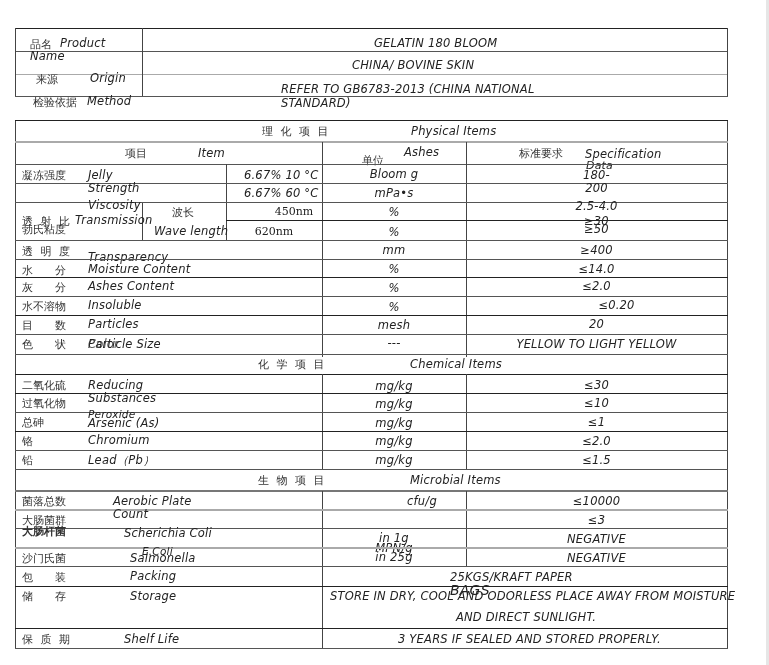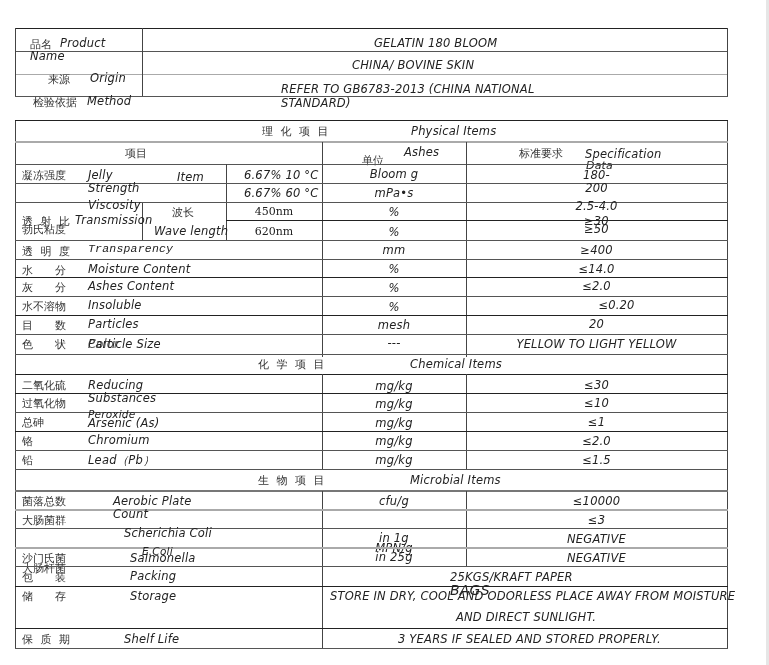--- a/index.html
+++ b/index.html
@@ -28,42 +28,42 @@
     <div class="hline" style="left:15px;top:96px;width:713px;"></div>
     <div class="vline" style="left:15px;top:28px;height:68px;"></div>
     <div class="vline" style="left:142px;top:28px;height:68px;"></div>
     <div class="vline" style="left:727px;top:28px;height:68px;"></div>
 
     <span class="abs cn" style="left:30px;top:37px;">品名</span>
     <span class="abs hand" style="left:60px;top:36px;">Product</span>
     <span class="abs hand" style="left:30px;top:49px;">Name</span>
     <span class="abs hand" style="left:374px;top:36px;">GELATIN 180 BLOOM</span>
 
-    <span class="abs cn" style="left:48px;top:72px;">来源</span>
+    <span class="abs cn" style="left:36px;top:72px;">来源</span>
     <span class="abs hand" style="left:90px;top:71px;">Origin</span>
     <span class="abs hand" style="left:352px;top:58px;text-align:right;">CHINA/ BOVINE SKIN</span>
 
     <span class="abs cn" style="left:33px;top:95px;">检验依据</span>
     <span class="abs hand" style="left:87px;top:94px;">Method</span>
     <span class="abs hand" style="left:281px;top:82px;">REFER TO GB6783-2013 (CHINA NATIONAL</span>
     <span class="abs hand" style="left:281px;top:96px;">STANDARD)</span>
   </div>
 
   <div>
 
     <div class="vline" style="left:15px;top:120px;height:528px;"></div>
     <div class="vline" style="left:727px;top:120px;height:528px;"></div>
 
     <div class="hline dark" style="left:15px;top:120px;width:713px;"></div>
     <span class="abs cn" style="left:262px;top:124px;letter-spacing:2px;text-align:center;">理 化 项 目</span>
     <span class="abs hand" style="left:411px;top:124px;">Physical Items</span>
     <div class="hline light" style="left:15px;top:141px;width:713px;height:2px;"></div>
 
     <span class="abs cn" style="left:125px;top:146px;">项目</span>
-    <span class="abs hand" style="left:177px;top:146px;margin-top:24px;">Item</span>
+    <span class="abs hand" style="left:198px;top:146px;">Item</span>
     <span class="abs cn" style="left:362px;top:153px;">单位</span>
     <span class="abs hand" style="left:404px;top:145px;">Ashes</span>
     <span class="abs cn" style="left:519px;top:146px;">标准要求</span>
     <span class="abs hand" style="left:585px;top:147px;">Specification</span>
     <span class="abs hand" style="left:586px;top:159px;font-size:11px;">Data</span>
     <div class="hline" style="left:15px;top:164px;width:713px;"></div>
 
     <div class="vline" style="left:322px;top:142px;height:215px;"></div>
     <div class="vline" style="left:466px;top:142px;height:215px;"></div>
     <div class="vline" style="left:226px;top:164px;height:76px;"></div>
@@ -81,33 +81,33 @@
     <span class="abs hand" style="left:244px;top:186px;">6.67% 60 °C</span>
     <span class="abs hand center" style="left:322px;top:186px;width:144px;">mPa•s</span>
     <span class="abs hand center" style="left:466px;top:181px;width:261px;">200</span>
     <div class="hline" style="left:15px;top:202px;width:713px;"></div>
 
     <span class="abs hand" style="left:88px;top:198px;">Viscosity</span>
     <span class="abs cn" style="left:22px;top:214px;letter-spacing:2px;">透 射 比</span>
     <span class="abs hand" style="left:75px;top:213px;">Transmission</span>
     <span class="abs cn" style="left:172px;top:205px;">波长</span>
     <span class="abs hand" style="left:154px;top:224px;">Wave length</span>
-    <span class="abs serif center" style="left:226px;top:205px;width:96px;">450nm</span>
+    <span class="abs serif center" style="left:226px;top:205px;width:96px;padding-left:20px;">450nm</span>
     <span class="abs hand center" style="left:322px;top:205px;width:144px;">%</span>
     <span class="abs hand center" style="left:466px;top:199px;width:261px;">2.5-4.0</span>
     <div class="hline dark" style="left:226px;top:220px;width:502px;"></div>
 
     <span class="abs serif center" style="left:226px;top:225px;width:96px;">620nm</span>
     <span class="abs hand center" style="left:322px;top:225px;width:144px;">%</span>
     <span class="abs hand" style="left:584px;top:217px;line-height:8px;">≥30</span>
     <span class="abs hand" style="left:584px;top:225px;line-height:8px;">≥50</span>
     <div class="hline" style="left:15px;top:240px;width:713px;"></div>
 
     <span class="abs cn" style="left:22px;top:244px;letter-spacing:2px;">透 明 度</span>
-    <span class="abs hand" style="left:88px;top:242px;font-family:Liberation Mono, monospace;">Transparency</span>
+    <span class="abs hand" style="left:88px;top:250px;">Transparency</span>
     <span class="abs hand center" style="left:322px;top:243px;width:144px;">mm</span>
     <span class="abs hand center" style="left:466px;top:243px;width:261px;">≥400</span>
     <div class="hline" style="left:15px;top:259px;width:713px;"></div>
 
     <span class="abs cn" style="left:22px;top:263px;">水　　分</span>
     <span class="abs hand" style="left:88px;top:262px;">Moisture Content</span>
     <span class="abs hand center" style="left:322px;top:262px;width:144px;">%</span>
     <span class="abs hand center" style="left:466px;top:262px;width:261px;">≤14.0</span>
     <div class="hline dark" style="left:15px;top:277px;width:713px;"></div>
 
@@ -176,31 +176,31 @@
 
     <span class="abs cn" style="left:258px;top:473px;letter-spacing:2px;">生 物 项 目</span>
     <span class="abs hand" style="left:410px;top:473px;">Microbial Items</span>
     <div class="hline" style="left:15px;top:490px;width:713px;height:2px;background:#777;"></div>
 
     <div class="vline" style="left:322px;top:491px;height:157px;"></div>
     <div class="vline" style="left:466px;top:491px;height:76px;"></div>
 
     <span class="abs cn" style="left:22px;top:494px;">菌落总数</span>
     <span class="abs hand" style="left:113px;top:494px;">Aerobic Plate</span>
-    <span class="abs hand center" style="left:322px;top:494px;width:144px;">cfu/g</span>
+    <span class="abs hand center" style="left:322px;top:494px;width:144px;padding-left:28px;">cfu/g</span>
     <span class="abs hand center" style="left:466px;top:494px;width:261px;">≤10000</span>
     <div class="hline light" style="left:15px;top:509px;width:713px;height:2px;"></div>
 
     <span class="abs cn" style="left:22px;top:513px;">大肠菌群</span>
     <span class="abs hand" style="left:113px;top:507px;">Count</span>
     <span class="abs hand center" style="left:322px;top:513px;width:144px;margin-top:28px;">MPN/g</span>
     <span class="abs hand center" style="left:466px;top:513px;width:261px;">≤3</span>
     <div class="hline" style="left:15px;top:528px;width:713px;"></div>
 
-    <span class="abs cn" style="left:22px;top:561px;">大肠杆菌</span>
+    <span class="abs cn" style="left:22px;top:524px;font-weight:bold;">大肠杆菌</span>
     <span class="abs hand" style="left:124px;top:526px;">Scherichia Coli</span>
     <span class="abs hand center" style="left:322px;top:531px;width:144px;">in 1g</span>
     <span class="abs hand center" style="left:466px;top:532px;width:261px;">NEGATIVE</span>
     <div class="hline light" style="left:15px;top:547px;width:713px;height:2px;"></div>
 
     <span class="abs cn" style="left:22px;top:551px;">沙门氏菌</span>
     <span class="abs hand" style="left:142px;top:545px;font-size:10.5px;">E.Coli</span>
     <span class="abs hand" style="left:130px;top:551px;">Salmonella</span>
     <span class="abs hand center" style="left:322px;top:550px;width:144px;">in 25g</span>
     <span class="abs hand center" style="left:466px;top:551px;width:261px;">NEGATIVE</span>

